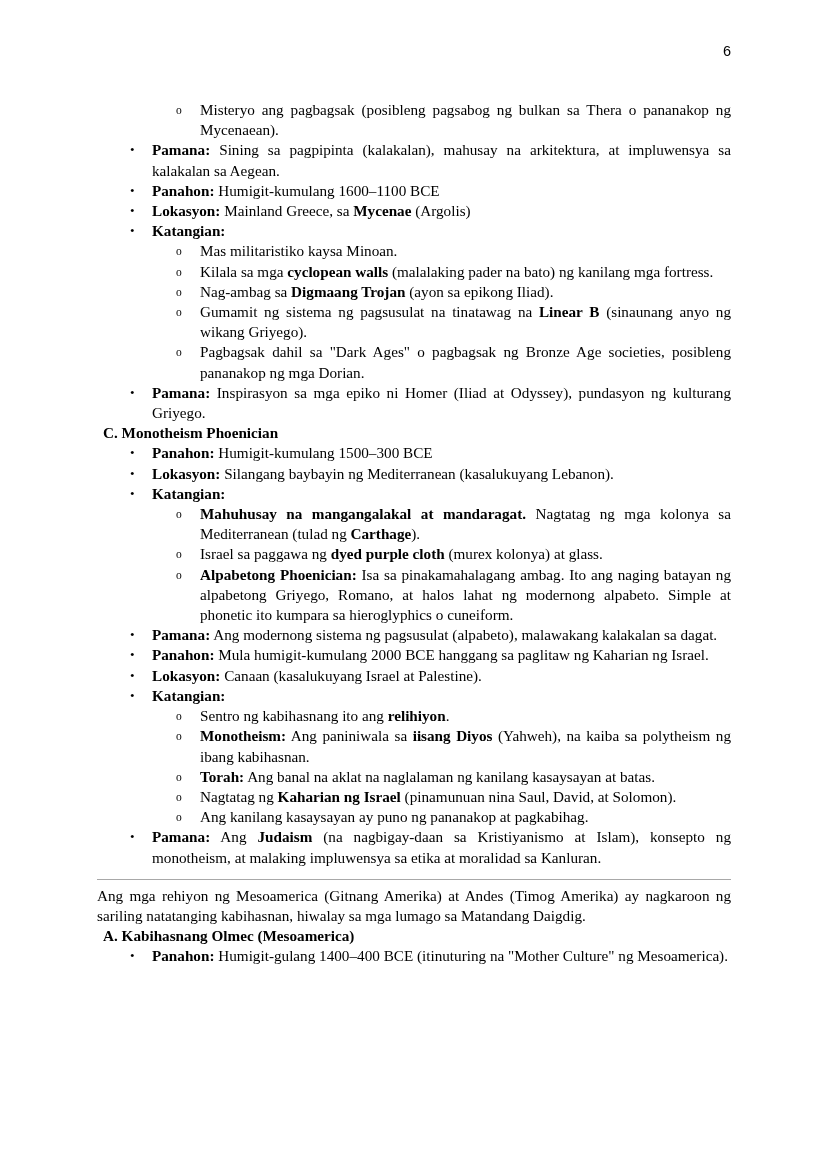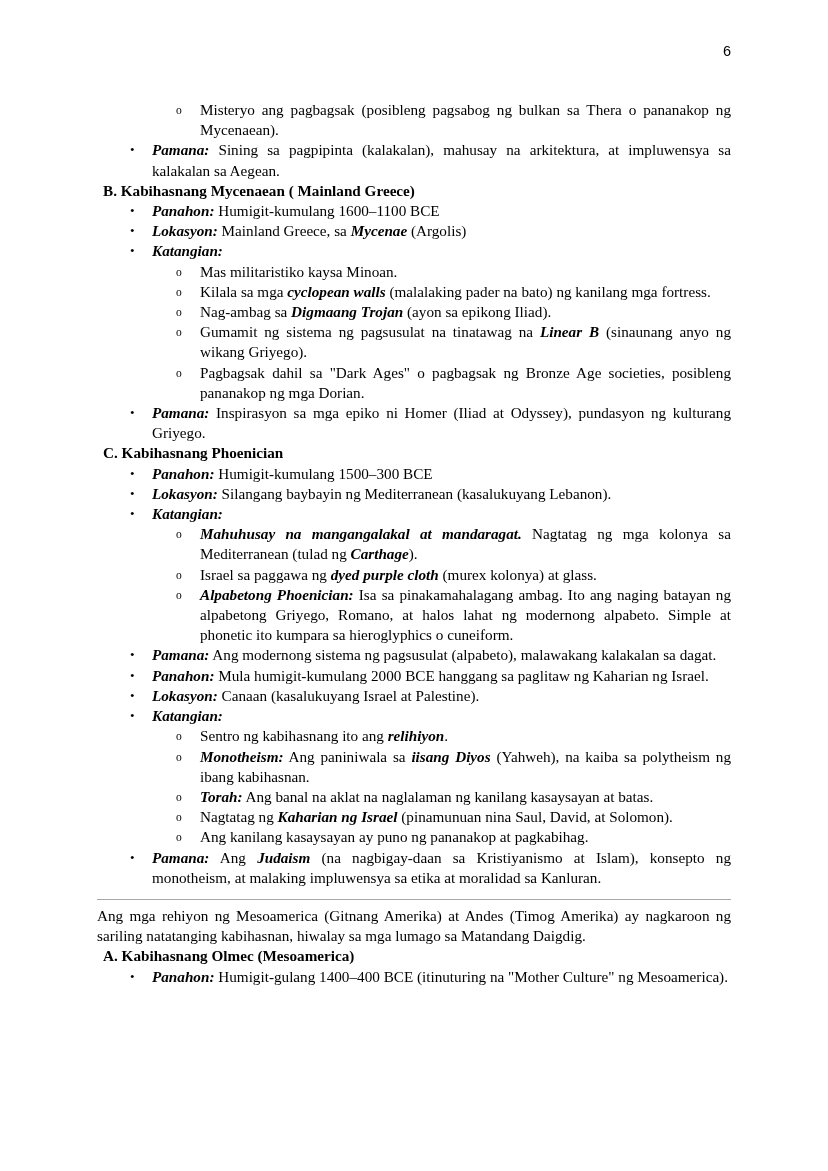--- a/index.html
+++ b/index.html
@@ -32,21 +32,21 @@
   .content {
     position: absolute;
     top: 100px;
     left: 97px;
     width: 634px;
     font-size: 15.2px;
     line-height: 20.2px;
     text-align: justify;
   }
   
-  .b { font-weight: bold; font-style: italic; }
+  .b { font-weight: bold; }
 
   
   .heading {
     font-weight: bold;
     text-align: left;
     margin: 0;
     padding: 0;
   }
   .heading-sub { 
     padding-left: 6px;
@@ -123,21 +123,20 @@
       </li>
     </ul>
 
     <ul class="lvl1">
       <li>
         <span class="bullet">•</span>
         <span class="b">Pamana:</span><span> Sining sa pagpipinta (kalakalan), mahusay na arkitektura, at impluwensya sa kalakalan sa Aegean.</span>
       </li>
     </ul>
 
-    <div class="heading heading-sub">B. Kabihasnang Mycenaean ( Mainland Greece)</div>
 
     <ul class="lvl1">
       <li>
         <span class="bullet">•</span>
         <span class="b">Panahon:</span><span> Humigit-kumulang 1600–1100 BCE</span>
       </li>
       <li>
         <span class="bullet">•</span>
         <span class="b">Lokasyon:</span><span> Mainland Greece, sa </span><span class="b">Mycenae</span><span> (Argolis)</span>
       </li>
@@ -170,21 +169,21 @@
       </li>
     </ul>
 
     <ul class="lvl1">
       <li>
         <span class="bullet">•</span>
         <span class="b">Pamana:</span><span> Inspirasyon sa mga epiko ni Homer (Iliad at Odyssey), pundasyon ng kulturang Griyego.</span>
       </li>
     </ul>
 
-    <div class="heading heading-sub">C. Kabihasnang Phoenician</div>
+    <div class="heading heading-sub">C. Monotheism Phoenician</div>
 
     <ul class="lvl1">
       <li>
         <span class="bullet">•</span>
         <span class="b">Panahon:</span><span> Humigit-kumulang 1500–300 BCE</span>
       </li>
       <li>
         <span class="bullet">•</span>
         <span class="b">Lokasyon:</span><span> Silangang baybayin ng Mediterranean (kasalukuyang Lebanon).</span>
       </li>

